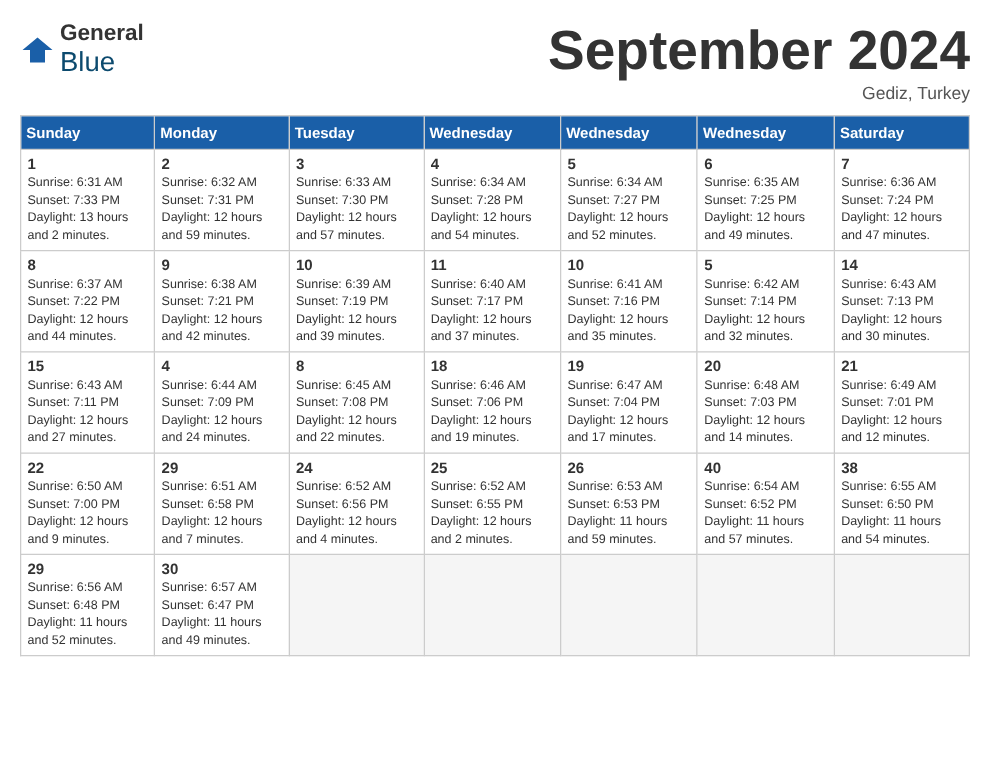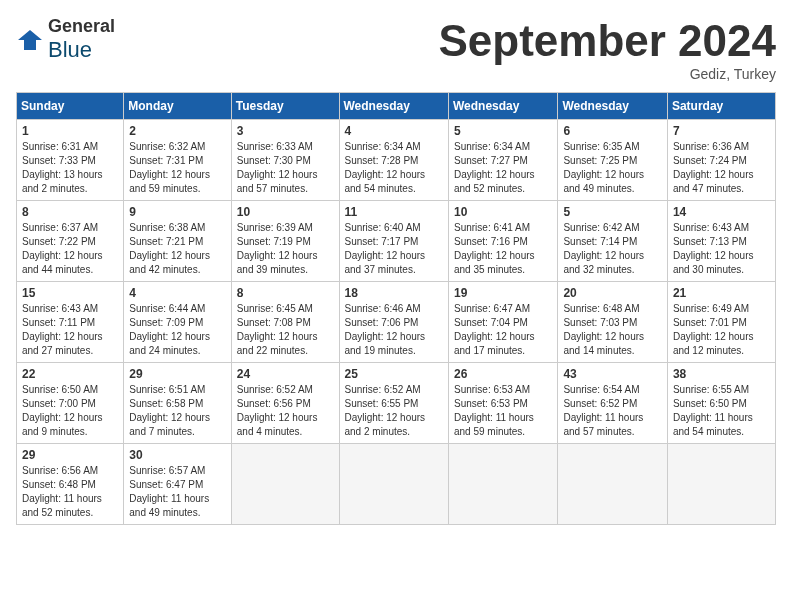--- a/index.html
+++ b/index.html
@@ -191,21 +191,21 @@
         </td>
         <td>
           <div class="day-num">25</div>
           <div class="day-info">Sunrise: 6:52 AM<br>Sunset: 6:55 PM<br>Daylight: 12 hours<br>and 2 minutes.</div>
         </td>
         <td>
           <div class="day-num">26</div>
           <div class="day-info">Sunrise: 6:53 AM<br>Sunset: 6:53 PM<br>Daylight: 11 hours<br>and 59 minutes.</div>
         </td>
         <td>
-          <div class="day-num">43</div>
+          <div class="day-num">40</div>
           <div class="day-info">Sunrise: 6:54 AM<br>Sunset: 6:52 PM<br>Daylight: 11 hours<br>and 57 minutes.</div>
         </td>
         <td>
           <div class="day-num">38</div>
           <div class="day-info">Sunrise: 6:55 AM<br>Sunset: 6:50 PM<br>Daylight: 11 hours<br>and 54 minutes.</div>
         </td>
       </tr>
       <tr>
         <td>
           <div class="day-num">29</div>

